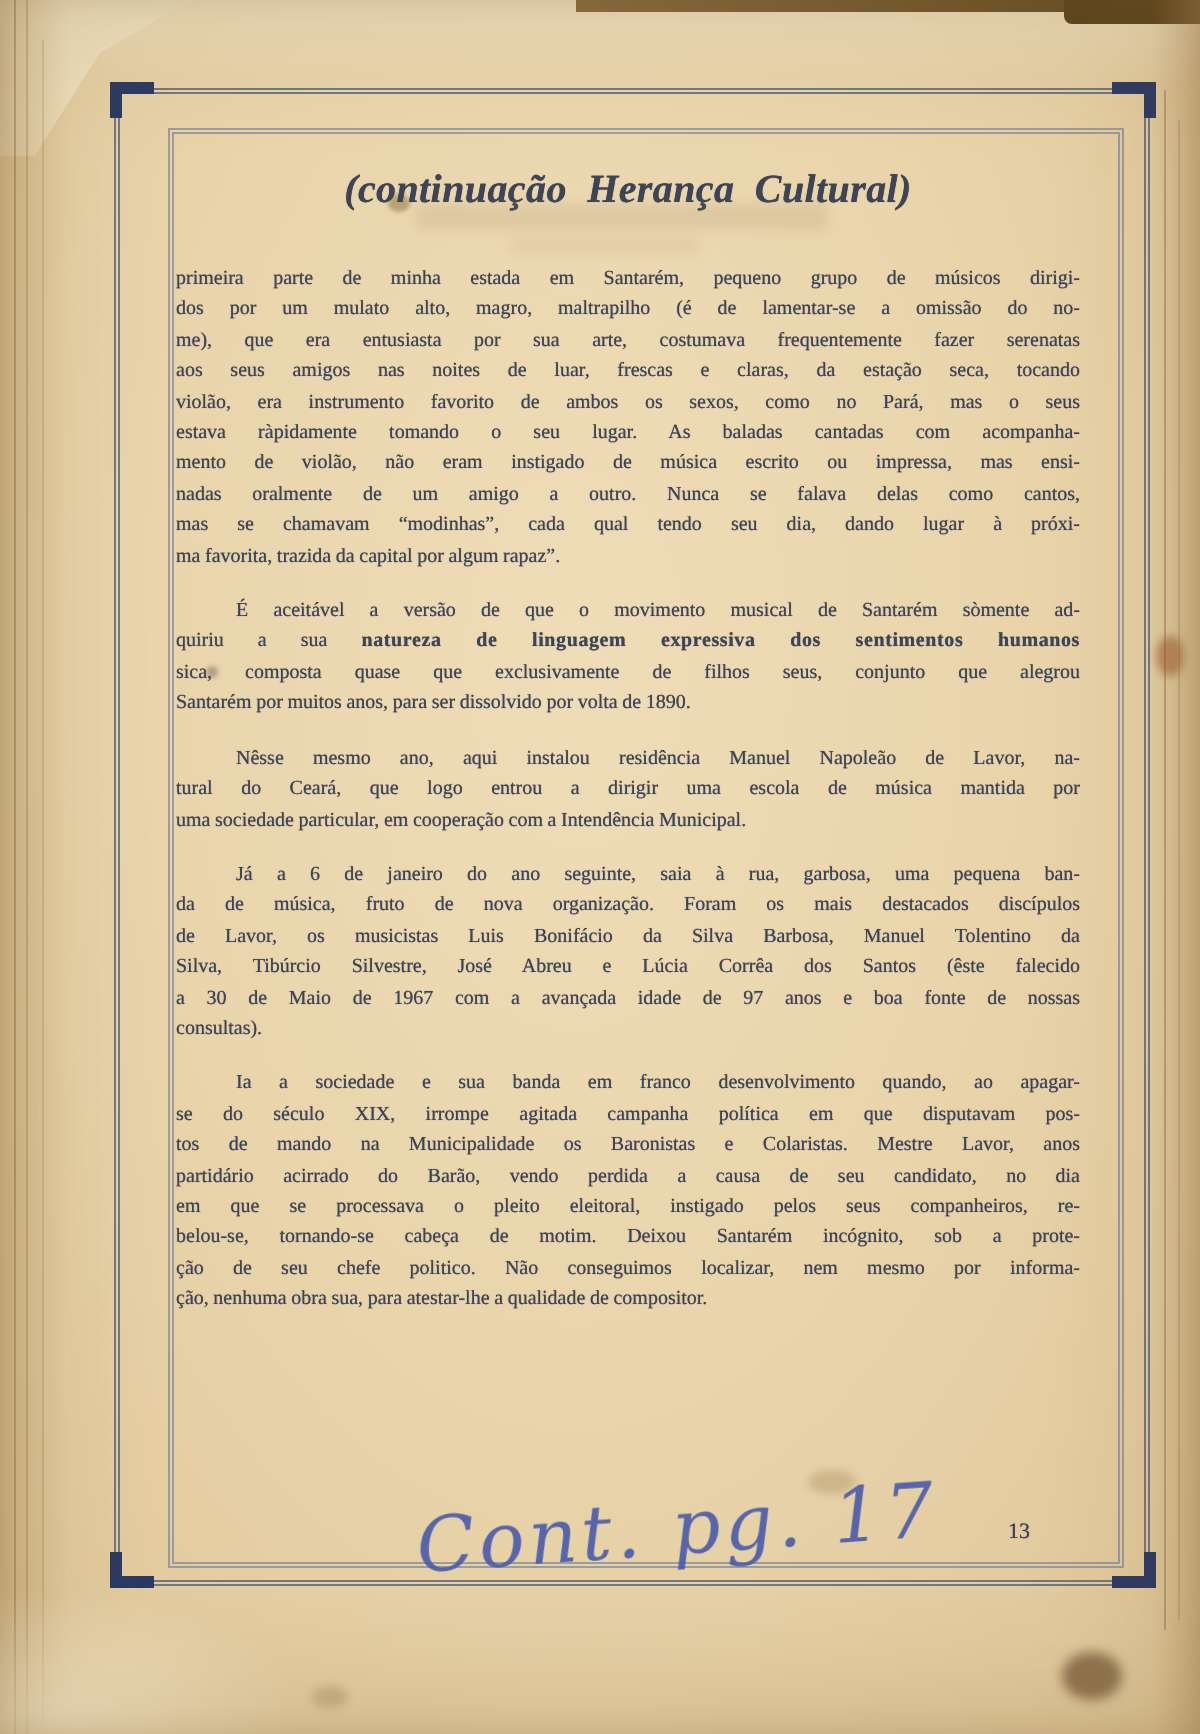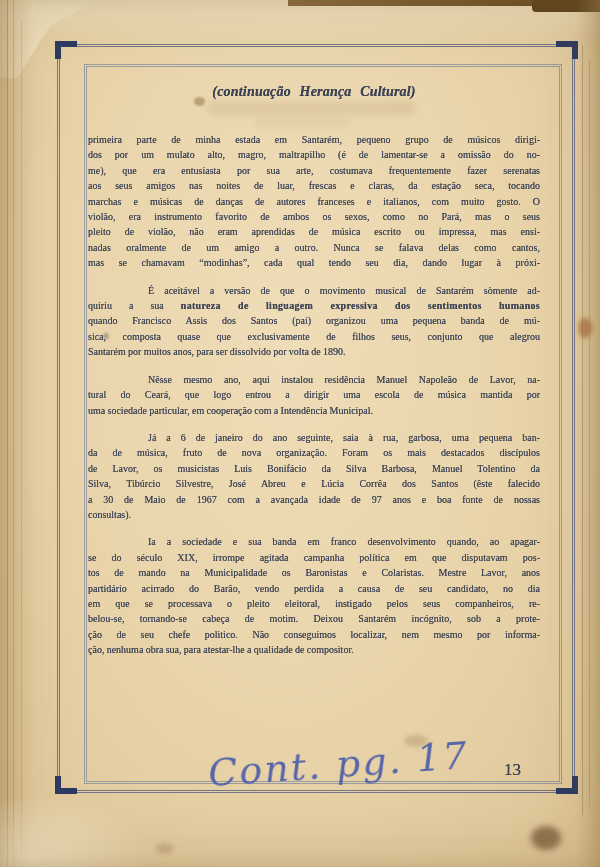--- a/index.html
+++ b/index.html
@@ -46,37 +46,37 @@
     box-sizing:border-box;border:3px double var(--frame);opacity:.85;}
   .inner-frame{position:absolute;left:84px;top:64px;width:478px;height:720px;
     box-sizing:border-box;border:3px double var(--frame-inner);opacity:.7;}
   .corner{position:absolute;width:22px;height:18px;box-sizing:border-box;}
   .corner.tl{left:55px;top:41px;border-left:6px solid var(--corner);border-top:6px solid var(--corner);}
   .corner.tr{left:556px;top:41px;border-right:6px solid var(--corner);border-top:6px solid var(--corner);}
   .corner.bl{left:55px;top:776px;border-left:6px solid var(--corner);border-bottom:6px solid var(--corner);}
   .corner.br{left:556px;top:776px;border-right:6px solid var(--corner);border-bottom:6px solid var(--corner);}
   
   .header{position:absolute;left:88px;top:84px;width:452px;text-align:center;
-    font-size:14px;font-style:italic;font-weight:bold;color:var(--ink);
+    font-size:20px;font-style:italic;font-weight:bold;color:var(--ink);
     word-spacing:5px;letter-spacing:.2px;text-shadow:0 0 .4px currentColor;}
   .ghost{position:absolute;background:rgba(150,125,85,.16);filter:blur(3px);border-radius:3px;}
   .ghost.g1{left:208px;top:102px;width:206px;height:13px;}
   .ghost.g2{left:254px;top:119px;width:96px;height:8px;opacity:.7;}
   
   .body-text{position:absolute;left:88px;top:132px;width:452px;color:var(--ink);
     font-size:10px;line-height:15.4px;word-spacing:-0.2px;
     text-shadow:0 0 .45px rgba(61,68,86,.8);}
   .para{margin:0 0 12px 0;}
   .line{text-align:justify;text-align-last:justify;overflow:hidden;white-space:nowrap;}
   .line{white-space:normal;}
   .line.last{text-align-last:left;}
-  .line.indent{text-indent:30px;padding-left:30px;}
+  .line.indent{text-indent:30px;}
   .it{font-weight:bold;letter-spacing:.3px;}
   
-  .page-number{position:absolute;left:504px;top:760px;font-size:17px;color:var(--ink);
+  .page-number{position:absolute;left:504px;top:760px;font-size:11px;color:var(--ink);
     text-shadow:0 0 .4px currentColor;}
   .handwriting{position:absolute;left:208px;top:742px;z-index:5;
     font-family:"DejaVu Serif", serif;font-style:italic;
     font-size:38px;color:var(--hand);transform:rotate(-4deg);
     letter-spacing:2px;opacity:.88;filter:blur(.3px);}
 </style>
 </head>
 <body>
 
 <div class="page">
@@ -111,30 +111,30 @@
   <div class="header">(continuação Herança Cultural)</div>
   <div class="ghost g1"></div>
   <div class="ghost g2"></div>
 
   <div class="body-text">
       <div class="para">
         <div class="line"><span>primeira parte de minha estada em Santarém, pequeno grupo de músicos dirigi-</span></div>
         <div class="line"><span>dos por um mulato alto, magro, maltrapilho (é de lamentar-se a omissão do no-</span></div>
         <div class="line"><span>me), que era entusiasta por sua arte, costumava frequentemente fazer serenatas</span></div>
         <div class="line"><span>aos seus amigos nas noites de luar, frescas e claras, da estação seca, tocando</span></div>
-        <div class="line"><span>marchas e músicas de danças de autores franceses e italianos, com muito gosto. O</span></div>
         <div class="line"><span>violão, era instrumento favorito de ambos os sexos, como no Pará, mas o seus</span></div>
-        <div class="line"><span>pleito de violão, não eram aprendidas de música escrito ou impressa, mas ensi-</span></div>
+        <div class="line"><span>estava ràpidamente tomando o seu lugar. As baladas cantadas com acompanha-</span></div>
+        <div class="line"><span>mento de violão, não eram instigado de música escrito ou impressa, mas ensi-</span></div>
         <div class="line"><span>nadas oralmente de um amigo a outro. Nunca se falava delas como cantos,</span></div>
         <div class="line"><span>mas se chamavam “modinhas”, cada qual tendo seu dia, dando lugar à próxi-</span></div>
+        <div class="line last"><span>ma favorita, trazida da capital por algum rapaz”.</span></div>
       </div>
       <div class="para">
         <div class="line indent"><span>É aceitável a versão de que o movimento musical de Santarém sòmente ad-</span></div>
         <div class="line"><span>quiriu a sua </span><span class="it">natureza de linguagem expressiva dos sentimentos humanos</span></div>
-        <div class="line"><span>quando Francisco Assis dos Santos (pai) organizou uma pequena banda de mú-</span></div>
         <div class="line"><span>sica, composta quase que exclusivamente de filhos seus, conjunto que alegrou</span></div>
         <div class="line last"><span>Santarém por muitos anos, para ser dissolvido por volta de 1890.</span></div>
       </div>
       <div class="para">
         <div class="line indent"><span>Nêsse mesmo ano, aqui instalou residência Manuel Napoleão de Lavor, na-</span></div>
         <div class="line"><span>tural do Ceará, que logo entrou a dirigir uma escola de música mantida por</span></div>
         <div class="line last"><span>uma sociedade particular, em cooperação com a Intendência Municipal.</span></div>
       </div>
       <div class="para">
         <div class="line indent"><span>Já a 6 de janeiro do ano seguinte, saia à rua, garbosa, uma pequena ban-</span></div>

